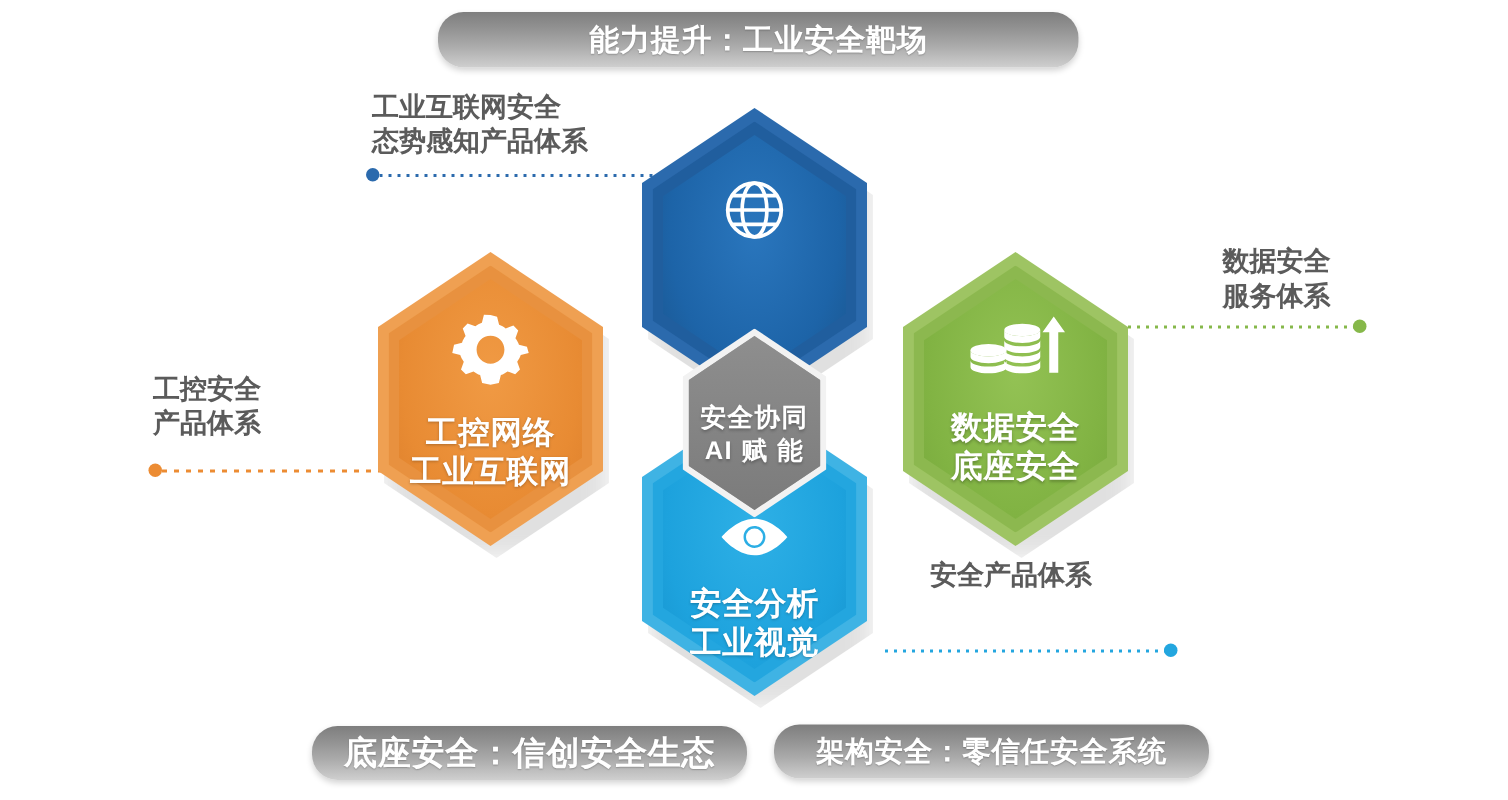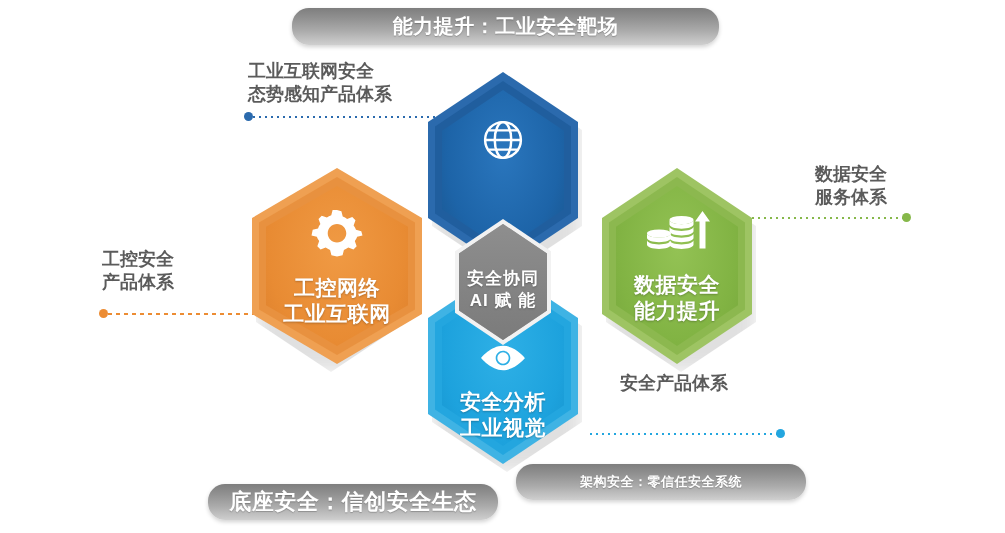--- a/index.html
+++ b/index.html
@@ -20,21 +20,21 @@
     background:linear-gradient(180deg,#7e7e7e 0%,#919191 28%,#ababab 62%,#cfcfcf 100%);
     box-shadow:0 2px 4px rgba(0,0,0,.18);
     color:#ffffff;
     font-weight:bold;
     letter-spacing:.5px;
     text-shadow:0 1px 1px rgba(0,0,0,.22);
     white-space:nowrap;
   }
   #pill-top{left:292px;top:8px;width:427px;height:37px;font-size:20px;}
   #pill-bl{left:208px;top:484px;width:290px;height:36px;font-size:22px;}
-  #pill-br{left:516px;top:464px;width:290px;height:36px;font-size:13px;}
+  #pill-br{left:516px;top:483px;width:290px;height:36px;font-size:19px;}
 
   
   .hex{
     position:absolute;
     display:flex;flex-direction:column;align-items:center;justify-content:center;
     clip-path:polygon(50% 0%,100% 25.5%,100% 74.5%,50% 100%,0% 74.5%,0% 25.5%);
     -webkit-clip-path:polygon(50% 0%,100% 25.5%,100% 74.5%,50% 100%,0% 74.5%,0% 25.5%);
   }
   .hex .inner{
     position:absolute;left:7px;top:9px;right:7px;bottom:9px;
@@ -57,21 +57,21 @@
     letter-spacing:.5px;
   }
   .hex .icon{margin-bottom:12px;display:block;}
 
   
   #hex-top{left:428px;top:72px;width:150px;height:196px;z-index:4;}
   #hex-top{background:#2b6aad;}
   #hex-top .inner{background:#205e9e;}
   #hex-top .inner2{background:radial-gradient(ellipse at 50% 40%,#2a76bd 0%,#1d64a8 65%,#1a568f 100%);}
 
-  #hex-left{left:252px;top:168px;width:170px;height:196px;z-index:3;}
+  #hex-left{left:252px;top:168px;width:150px;height:196px;z-index:3;}
   #hex-left{background:#efa052;}
   #hex-left .inner{background:#e8913f;}
   #hex-left .inner2{background:radial-gradient(ellipse at 50% 40%,#f09a44 0%,#e88b33 68%,#dd802c 100%);}
 
   #hex-right{left:602px;top:168px;width:150px;height:196px;z-index:3;}
   #hex-right{background:#9ec463;}
   #hex-right .inner{background:#8cb84f;}
   #hex-right .inner2{background:radial-gradient(ellipse at 50% 40%,#93c254 0%,#81b343 68%,#78a93d 100%);}
 
   #hex-bottom{left:428px;top:268px;width:150px;height:196px;z-index:4;}
@@ -197,21 +197,21 @@
           <ellipse cx="50" cy="16" rx="16" ry="5.5"></ellipse>
           <path d="M34 16v6c0 3 7.2 5.5 16 5.5s16-2.5 16-5.5v-6c0 3-7.2 5.5-16 5.5s-16-2.5-16-5.5z"></path>
           <path d="M34 25v6c0 3 7.2 5.5 16 5.5s16-2.5 16-5.5v-6c0 3-7.2 5.5-16 5.5s-16-2.5-16-5.5z"></path>
           <path d="M34 34v6c0 3 7.2 5.5 16 5.5s16-2.5 16-5.5v-6c0 3-7.2 5.5-16 5.5s-16-2.5-16-5.5z"></path>
           <path d="M34 43v6c0 3 7.2 5.5 16 5.5s16-2.5 16-5.5v-6c0 3-7.2 5.5-16 5.5s-16-2.5-16-5.5z"></path>
           <path d="M78 4l10 14h-6v36h-8V18h-6z"></path>
         </svg>
       </span>
       <div class="label">
         <div>数据安全</div>
-        <div>能力提升</div>
+        <div>底座安全</div>
       </div>
     </div>
   </div>
 
   <div class="hex" id="hex-top">
     <div class="inner"></div>
     <div class="inner2"></div>
     <div class="content" style="transform:translateY(-22px)">
       <span class="icon">
         <svg width="44" height="44" viewBox="0 0 64 64" fill="none" stroke="#ffffff" stroke-width="3.6">

